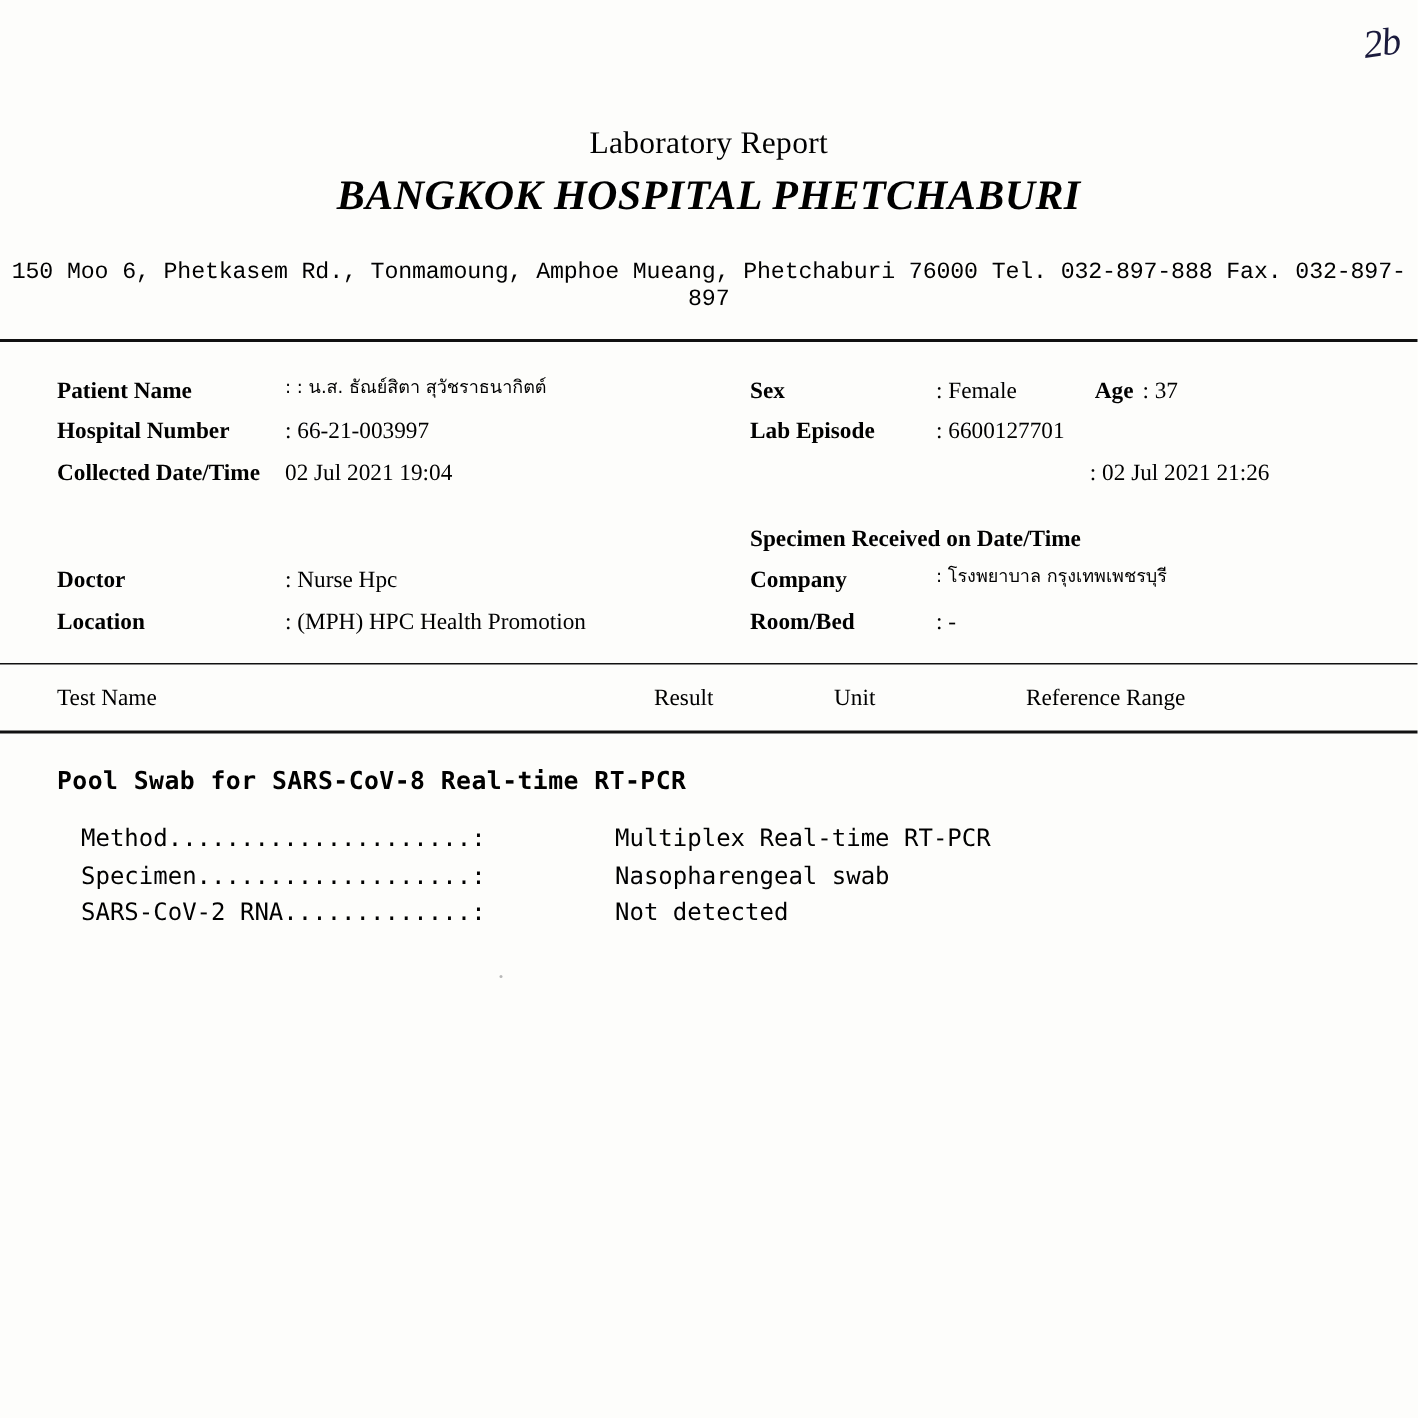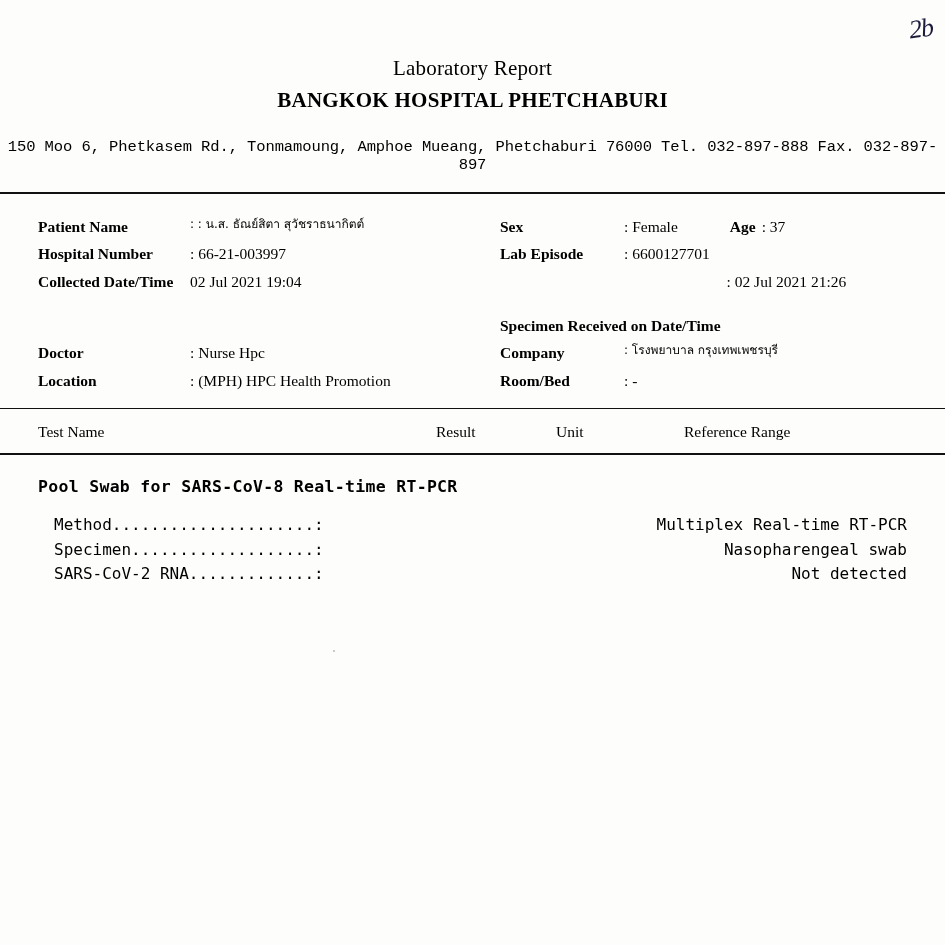--- a/index.html
+++ b/index.html
@@ -30,33 +30,34 @@
     font-family: "Liberation Serif", serif;
     font-size: 26px;
     font-style: italic;
     color: #1a1a3c;
     transform: rotate(-8deg);
     letter-spacing: -1px;
   }
 
   .header {
     text-align: center;
-    padding-top: 56px;
+    padding-top: 83px;
   }
   .report-title {
     font-size: 21px;
     font-family: "Liberation Serif", serif;
     letter-spacing: 0.2px;
   }
   .hospital-name {
-    font-size: 21px;
+    font-size: 28px;
     font-weight: bold;
     letter-spacing: 0.3px;
     margin-top: 7px;
     font-family: "Liberation Serif", serif;
+    font-style: italic;
   }
   .address {
     font-size: 15.5px;
     margin-top: 25px;
     letter-spacing: -0.1px;
     font-family: Liberation Mono, monospace;
   }
 
   .rule {
     border: none;
@@ -129,21 +130,21 @@
     font-size: 16.5px;
     font-weight: bold;
     letter-spacing: 0.3px;
   }
   .result-lines {
     margin-top: 17px;
     padding-left: 16px;
     font-size: 16px;
     line-height: 1.55;
   }
-  .rline { display: flex; white-space: pre; justify-content: space-between; }
+  .rline { display: flex; white-space: pre; }
   .rl-key { flex: 0 0 356px; }
   .rl-val { flex: 0 0 auto; }
 
   .speck {
     position: absolute;
     left: 333px;
     top: 650px;
     width: 2px;
     height: 2px;
     background: #b8b8b8;

